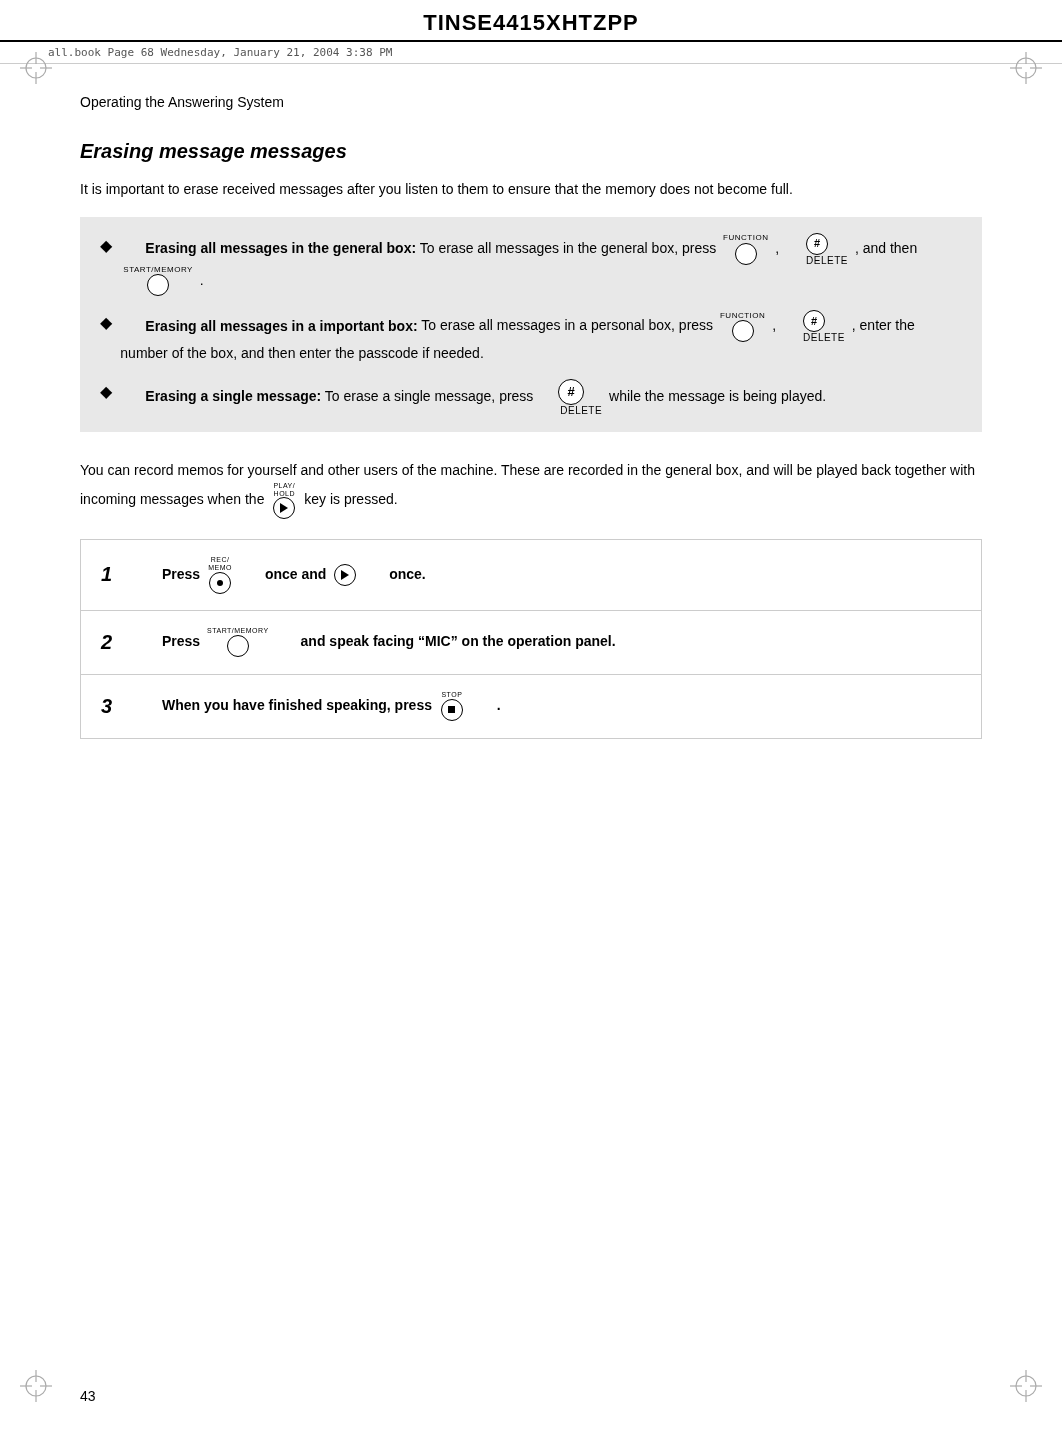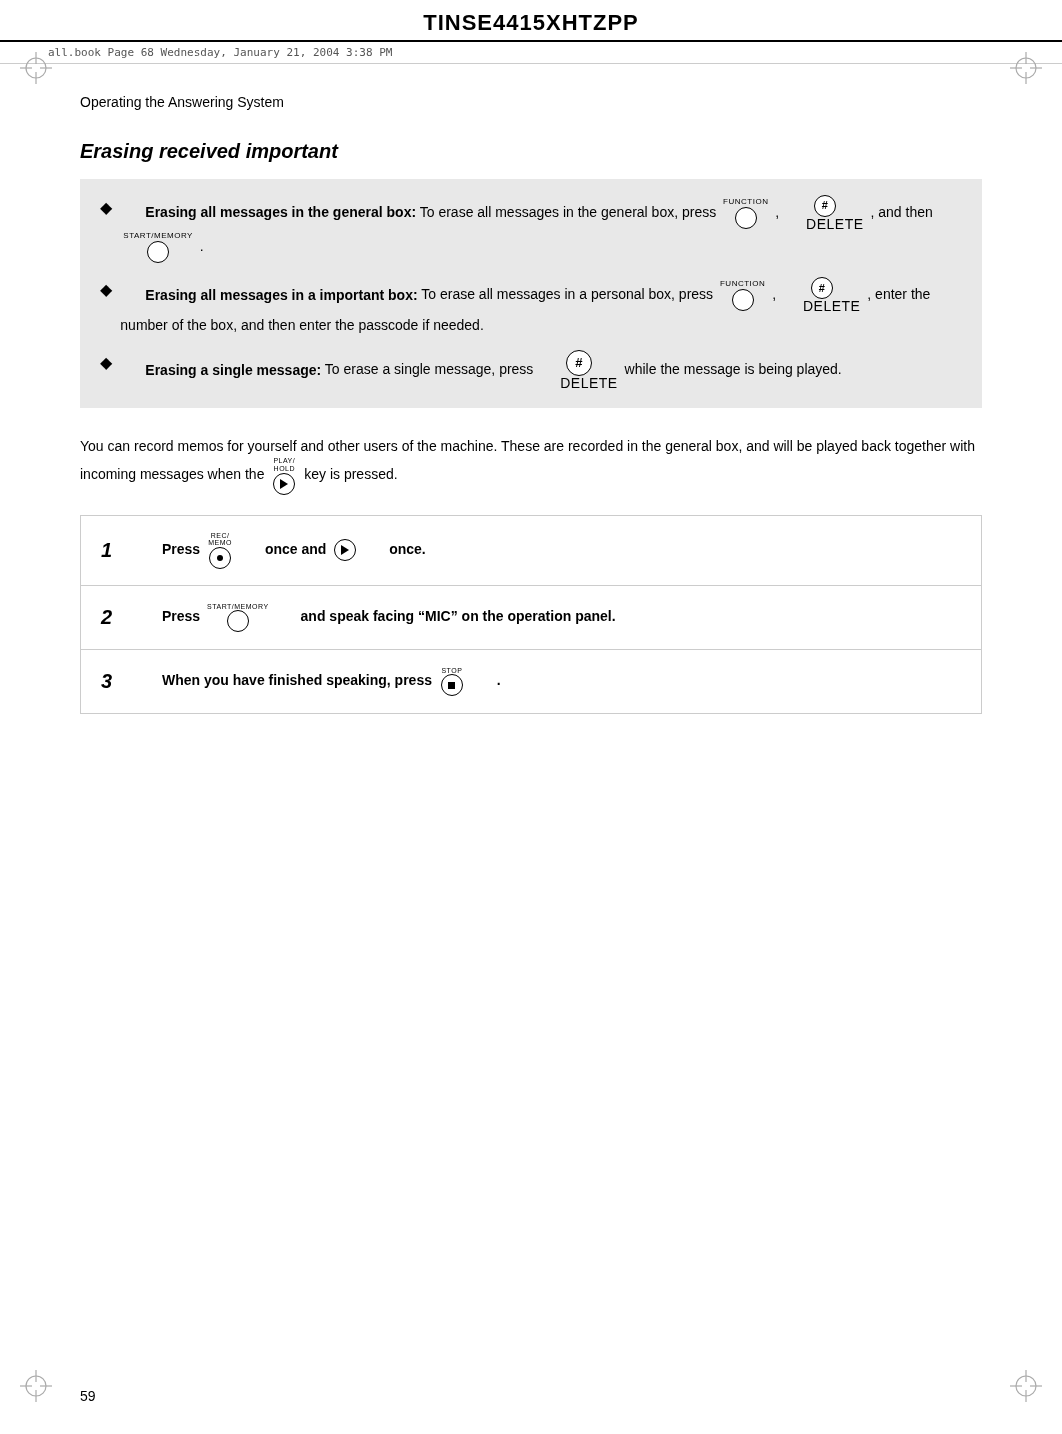--- a/index.html
+++ b/index.html
@@ -142,21 +142,21 @@
 
     .btn-label-top {
       font-size: 8px;
       color: #000;
       font-weight: normal;
       letter-spacing: 0.5px;
       line-height: 1.1;
     }
 
     .btn-label-bottom {
-      font-size: 14px;
+      font-size: 10px;
       color: #000;
       font-weight: normal;
       letter-spacing: 0.5px;
       text-align: center;
       line-height: 1.1;
       padding-left: 20px;
     }
 
     
     .steps-box {
@@ -314,23 +314,26 @@
 </div>
 
 <div class="page-content">
 
   <div class="section-header">
     <span>Operating the Answering System</span>
   </div>
 
   <div>
     <div class="section-title">
-      <span>Erasing received important</span>
+      <span>Erasing message messages</span>
     </div>
 
+    <p class="body-text">
+      <span>It is important to erase received messages after you listen to them to ensure that the memory does not become full.</span>
+    </p>
 
     <div class="highlight-box">
 
       <div class="bullet-item">
         <span class="bullet-diamond">◆</span>
         <span class="bullet-text">
           <span class="bold">Erasing all messages in the general box:</span>
           To erase all messages in the general box, press
           
           <span class="btn-icon">
@@ -458,14 +461,14 @@
           <span class="bold">.</span>
         </span>
       </div>
 
     </div>
   </div>
 
 </div>
 
 <div class="page-number">
-  <span>59</span>
+  <span>43</span>
 </div>
 
 </body></html>

